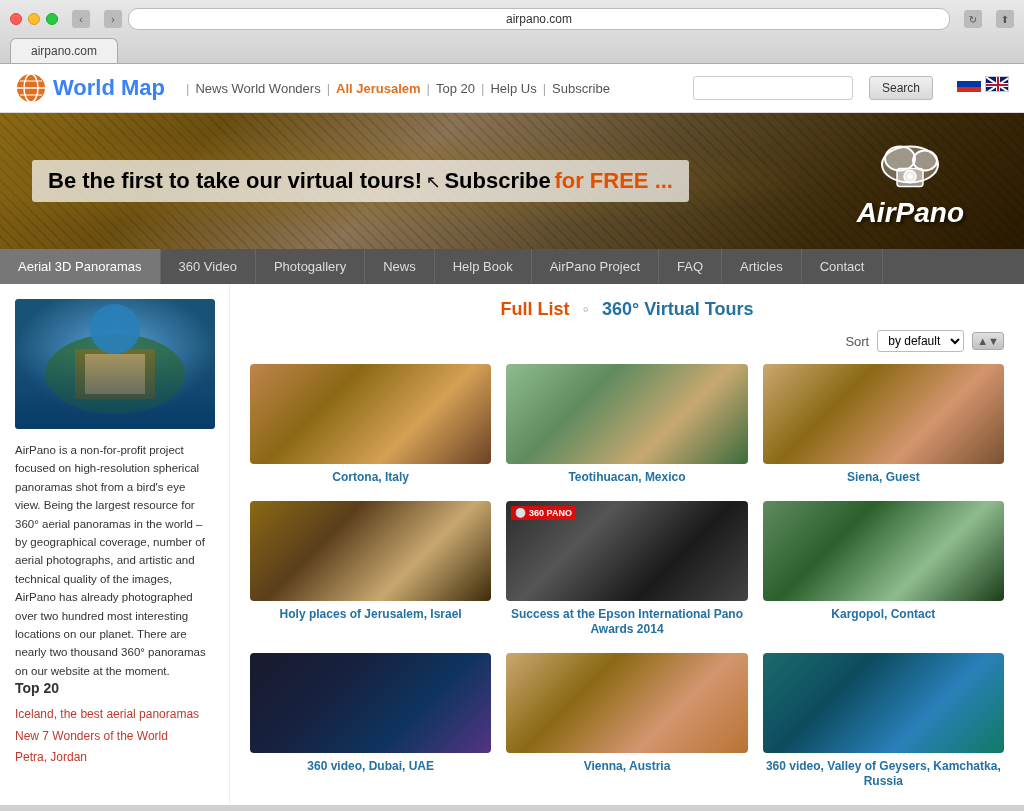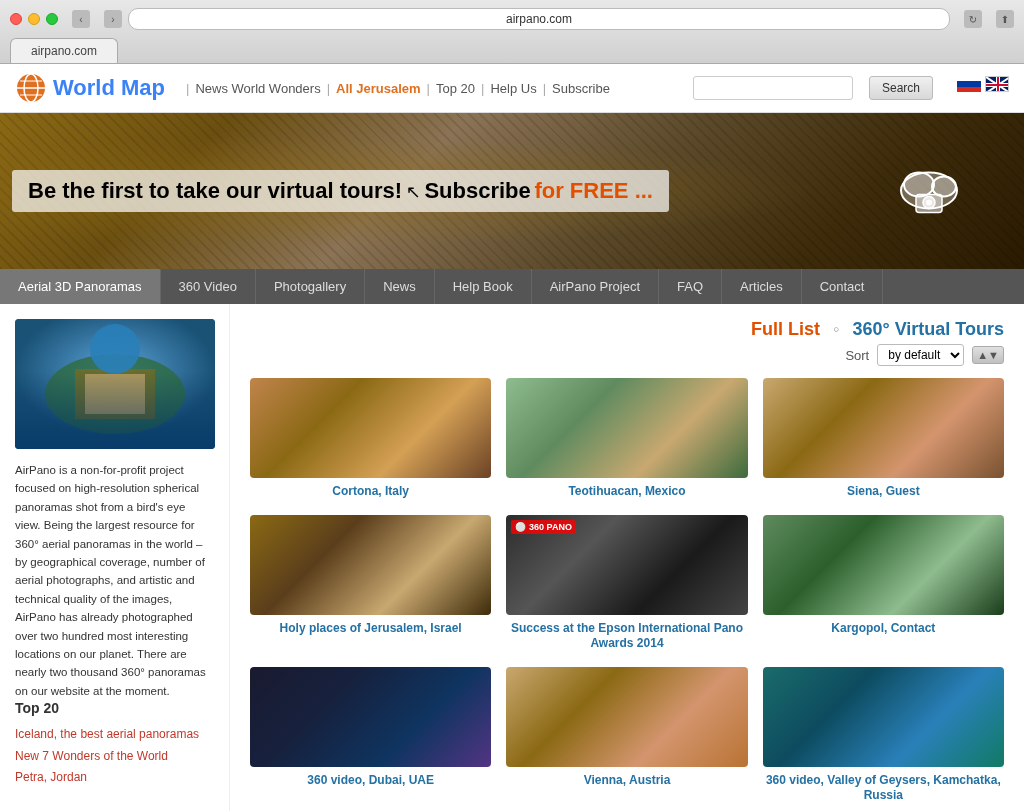--- a/index.html
+++ b/index.html
@@ -52,24 +52,24 @@
       border: 1px solid #bbb; border-radius: 3px; padding: 4px 12px; font-size: 12px;
       cursor: pointer; color: #333;
     }
     .lang-flags { display: flex; gap: 4px; align-items: center; margin-left: 8px; }
     .flag { width: 24px; height: 16px; display: inline-block; }
     .flag-ru { background: linear-gradient(to bottom, white 33%, #0039A6 33%, #0039A6 66%, #D52B1E 66%); }
     .flag-uk { background: #012169; position: relative; overflow: hidden; }
 
     
     .banner {
-      width: 100%; height: 156px;
+      width: 100%; height: 136px;
       background: linear-gradient(135deg, #8B6914 0%, #6B4F10 20%, #8B7355 40%, #5C4A2A 60%, #3D2B0A 80%, #2A1A00 100%);
       position: relative; overflow: hidden;
-      display: flex; align-items: center; padding: 12px;
+      display: flex; align-items: center; padding: 32px;
     }
     .banner-bg {
       position: absolute; top: 0; left: 0; width: 100%; height: 100%;
       background:
         radial-gradient(ellipse at 30% 50%, rgba(139,105,20,0.6) 0%, transparent 50%),
         repeating-linear-gradient(45deg, rgba(0,0,0,0.1) 0px, rgba(0,0,0,0.1) 2px, transparent 2px, transparent 8px);
     }
     .banner-text {
       position: relative; z-index: 2; color: black; background: rgba(255,255,255,0.7);
       padding: 8px 16px; border-radius: 3px;
@@ -120,21 +120,21 @@
     .sidebar-link {
       display: block; color: #c0392b; text-decoration: none; font-size: 12px;
       line-height: 1.8;
     }
 
     
     .gallery-area {
       flex: 1; padding: 15px 20px;
     }
     .gallery-title {
-      text-align: right; margin-bottom: 4px; font-size: 18px;
+      text-align: center; margin-bottom: 10px; font-size: 18px;
     }
     .gallery-title .full-list { color: #e05000; font-weight: bold; }
     .gallery-title .separator { color: #aaa; margin: 0 8px; }
     .gallery-title .virtual-tours { color: #2471a3; font-weight: bold; }
 
     .sort-bar {
       display: flex; justify-content: flex-end; align-items: center;
       margin-bottom: 12px; gap: 8px; font-size: 13px; color: #555;
     }
     .sort-select {
@@ -251,20 +251,21 @@
     <div class="banner-logo">
       
       <svg class="airpano-icon" viewBox="0 0 70 55" width="70" height="55">
         <ellipse cx="35" cy="28" rx="28" ry="18" fill="rgba(255,255,255,0.3)" stroke="white" stroke-width="2"></ellipse>
         <ellipse cx="25" cy="22" rx="15" ry="12" fill="rgba(255,255,255,0.3)" stroke="white" stroke-width="2"></ellipse>
         <ellipse cx="50" cy="24" rx="12" ry="10" fill="rgba(255,255,255,0.3)" stroke="white" stroke-width="2"></ellipse>
         <rect x="22" y="32" width="26" height="18" rx="3" fill="rgba(255,255,255,0.5)" stroke="white" stroke-width="1.5"></rect>
         <circle cx="35" cy="40" r="6" fill="rgba(255,255,255,0.7)" stroke="white" stroke-width="1.5"></circle>
         <circle cx="35" cy="40" r="3" fill="rgba(255,255,255,0.9)"></circle>
       </svg>
+      <div class="airpano-name">AirPano</div>
     </div>
   </div>
 
   <div class="sub-nav">
     <div class="sub-nav-item active">Aerial 3D Panoramas</div>
     <div class="sub-nav-item">360 Video</div>
     <div class="sub-nav-item">Photogallery</div>
     <div class="sub-nav-item">News</div>
     <div class="sub-nav-item">Help Book</div>
     <div class="sub-nav-item">AirPano Project</div>

